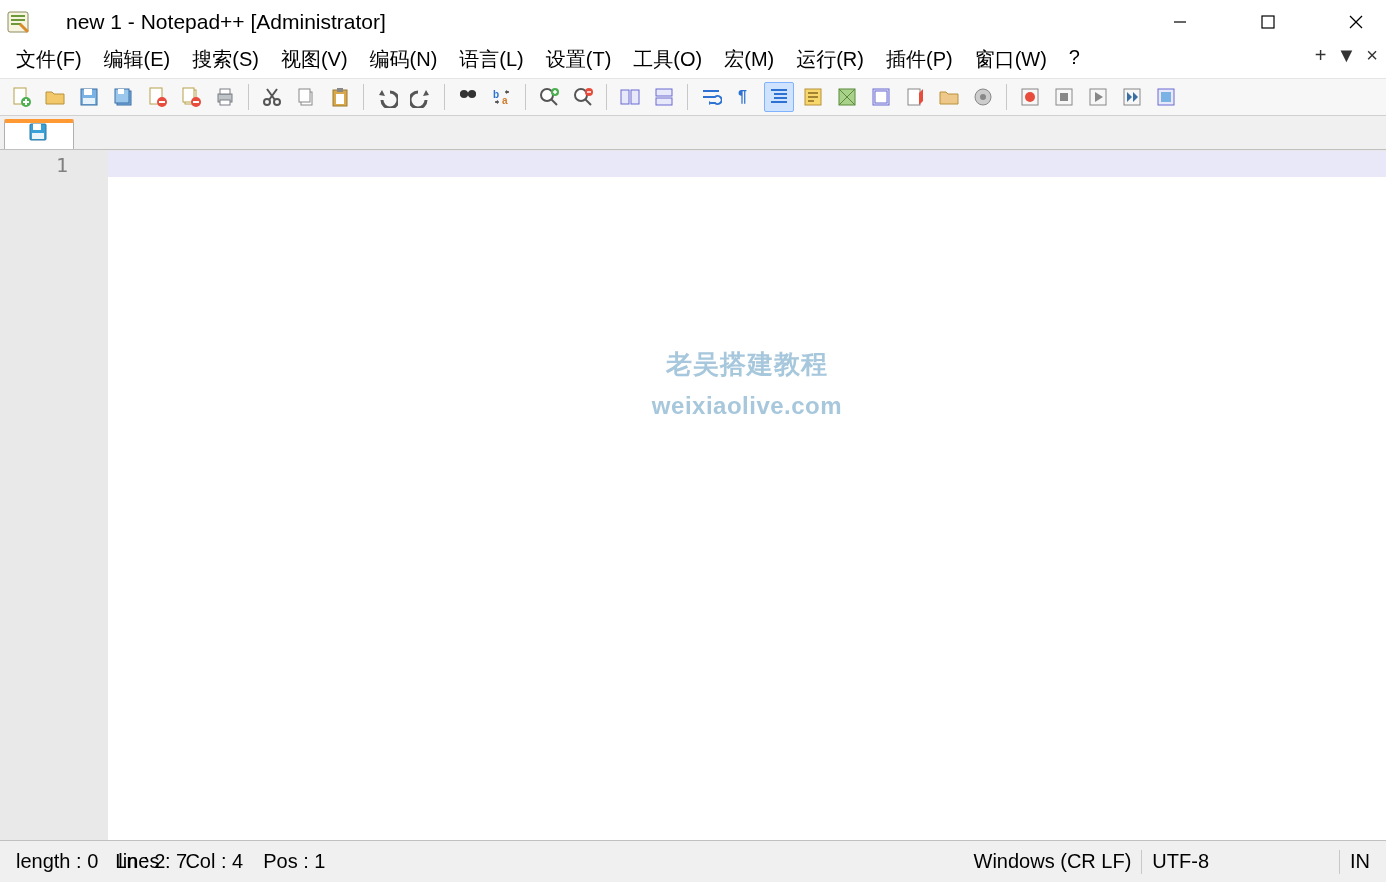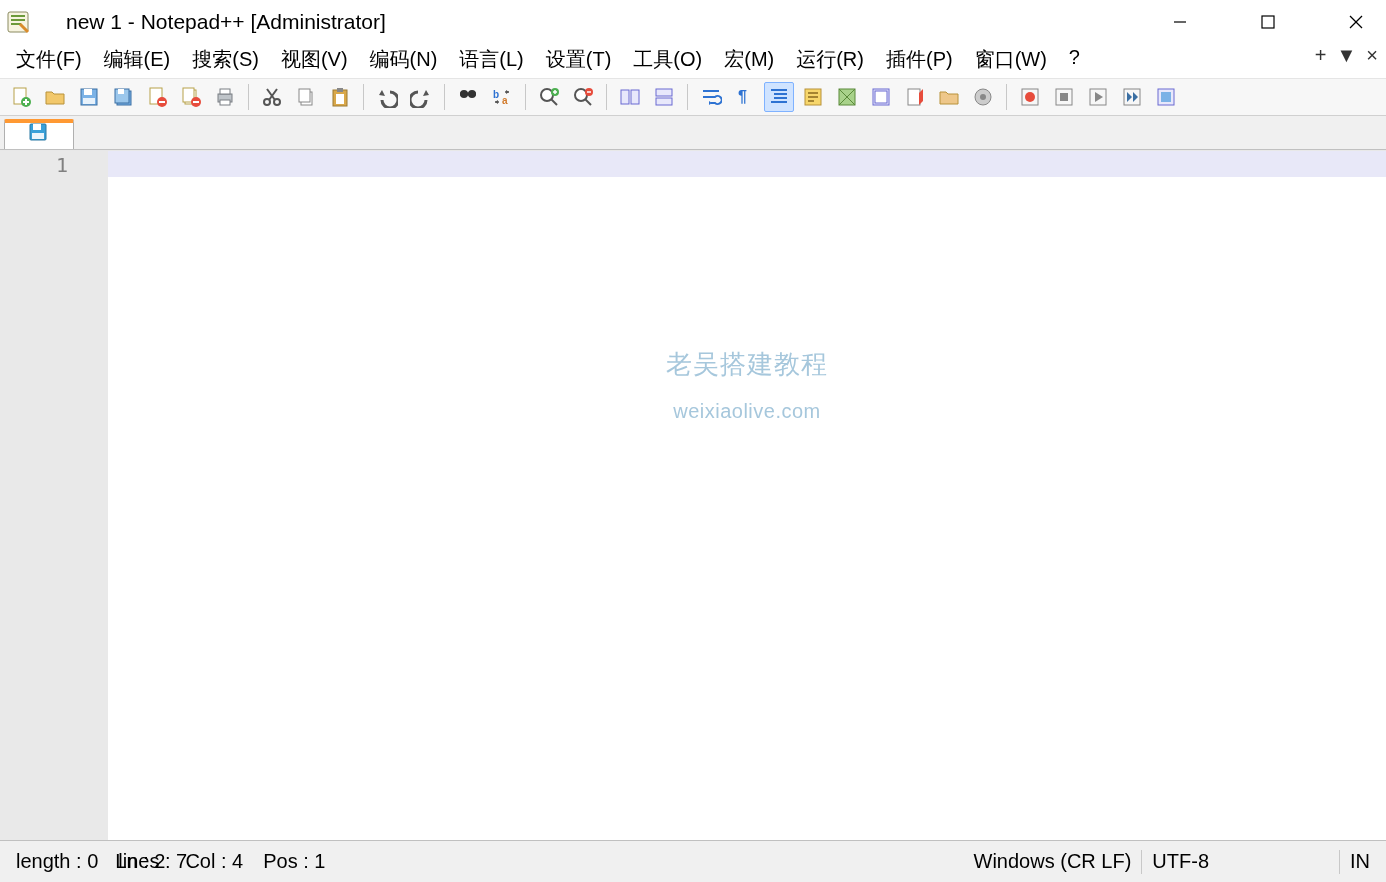--- a/index.html
+++ b/index.html
@@ -133,26 +133,26 @@
     position:absolute; left:0; right:0; top:0; height:26px;
     background:#e8e8f8;
   }
   .watermark {
     position:absolute;
     top: 196px;
     left: 50%;
     transform: translateX(-50%);
     text-align: center;
     color: #a6c7dc;
-    font-weight: 400;
+    font-weight: 700;
     pointer-events: none;
     user-select: none;
   }
   .watermark .wm1 { font-size: 26px; letter-spacing: 1px; }
-  .watermark .wm2 { font-size: 20px; font-family: "Arial", sans-serif; letter-spacing: 0.5px; margin-top:18px;}
+  .watermark .wm2 { font-size: 24px; font-family: "Arial", sans-serif; letter-spacing: 0.5px; margin-top:10px;}
   
   .statusbar {
     height: 42px;
     border-top: 1px solid #c0c0c0;
     background: #f0f0f0;
     display: flex;
     align-items: center;
     font-size: 20px;
     padding: 0 6px;
   }

